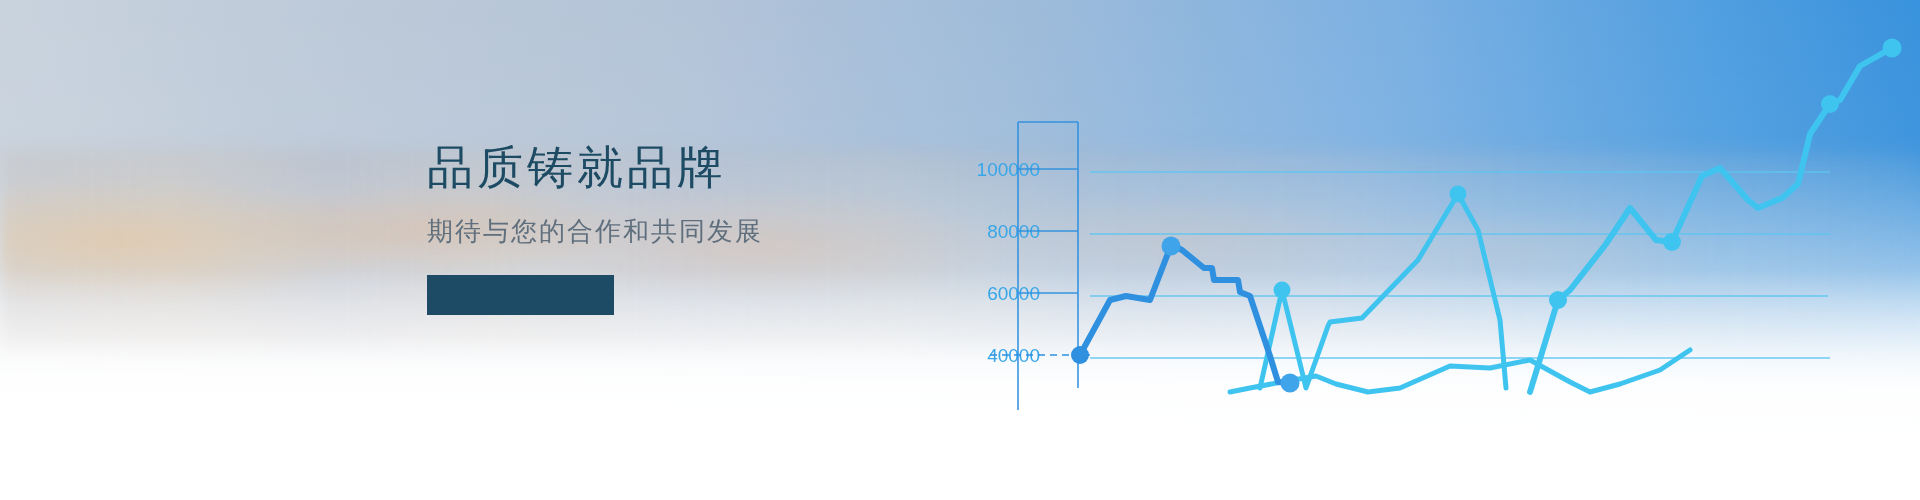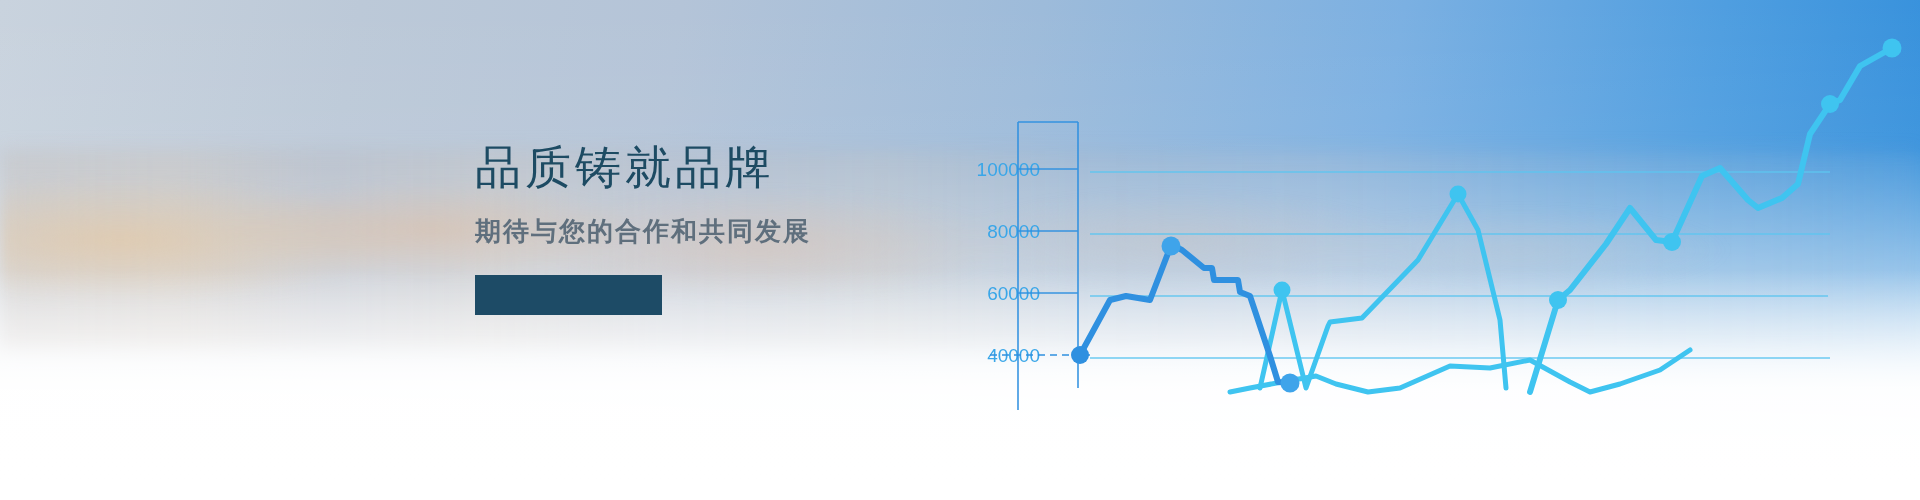--- a/index.html
+++ b/index.html
@@ -74,37 +74,36 @@
     mix-blend-mode:multiply;
     opacity:.85;
   }
 
   
   .copy{
     position:absolute;
     left:427px;
     top:140px;
     width:460px;
-    margin-left:48px;
   }
   .headline{
     margin:0;
     font-size:46px;
     line-height:1.18;
     letter-spacing:4px;
     font-weight:400;
     color:#1d4b63;
     white-space:nowrap;
   }
   .subhead{
     margin:22px 0 0 0;
     font-size:26px;
     line-height:1.2;
     letter-spacing:2px;
-    font-weight:700;
+    font-weight:400;
     color:#5f6f7d;
     white-space:nowrap;
   }
   .subhead-en{
     margin:8px 0 0 0;
     font-size:13px;
     line-height:1.3;
     letter-spacing:.2px;
     font-weight:400;
     color:#7f8d96;

